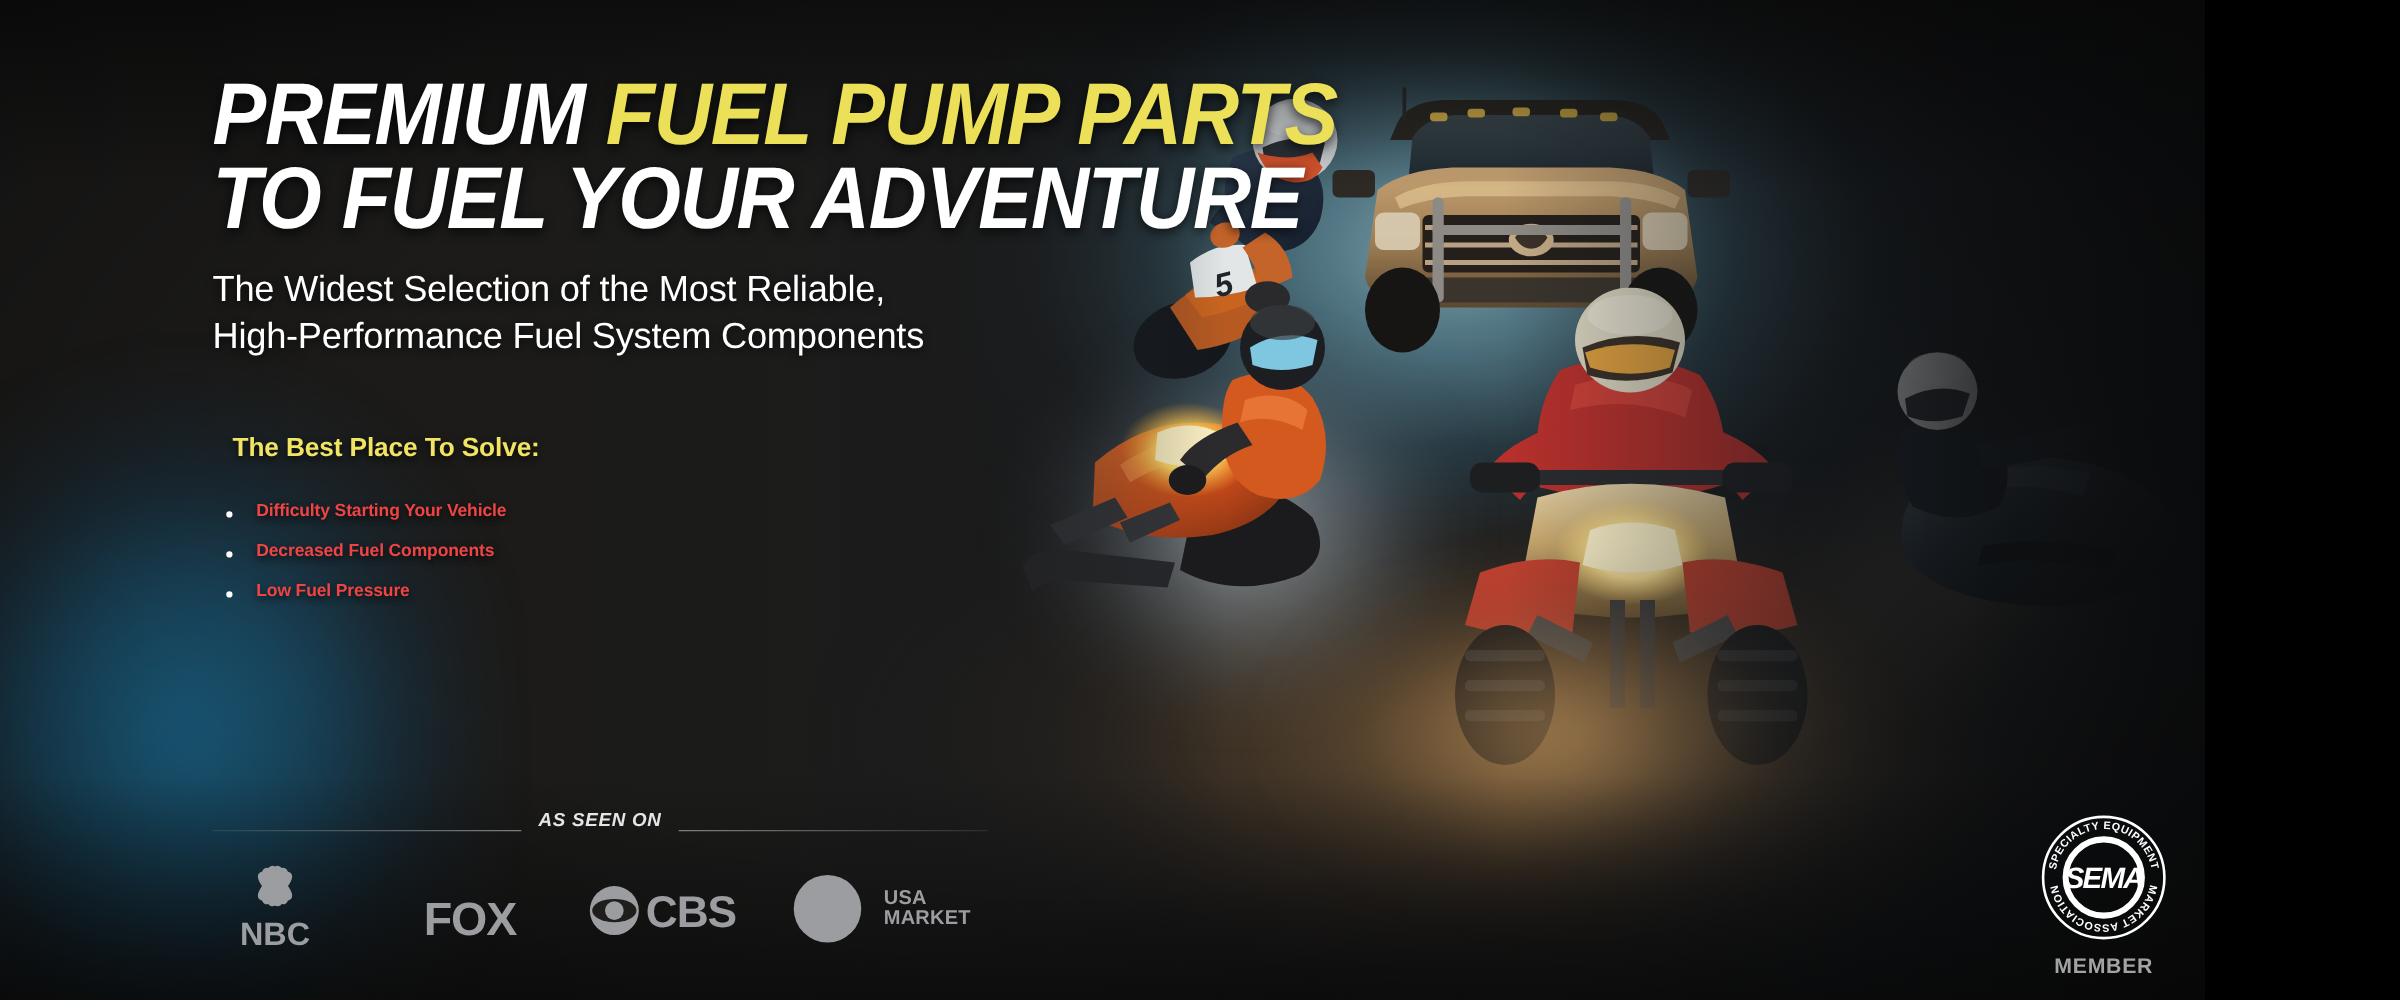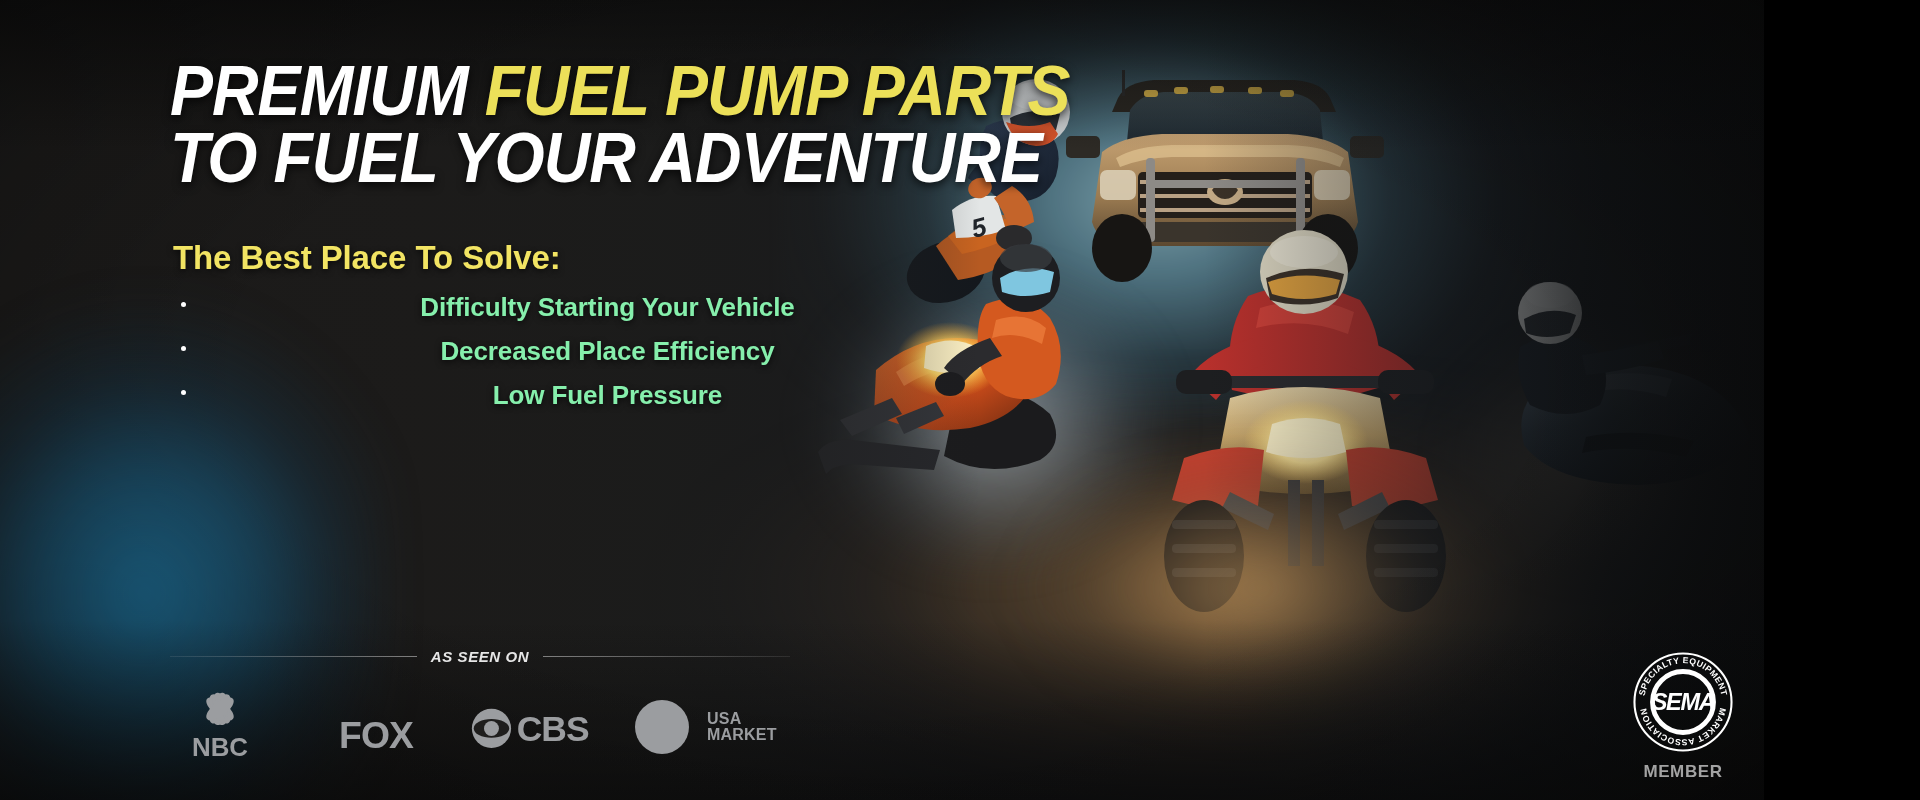--- a/index.html
+++ b/index.html
@@ -180,66 +180,65 @@
     font-size: 29px;
     line-height: 1.26;
     font-weight: normal;
     color: #ffffff;
     text-shadow: 0 2px 7px rgba(0,0,0,0.7);
     letter-spacing: -0.2px;
   }
   .subhead .line { display: block; }
 
   .solve-title {
-    margin: 3px;
+    margin: 16px;
     padding-top: 44px;
-    font-size: 33px;
+    font-size: 21px;
     font-weight: bold;
     color: #f2e463;
     text-shadow: 0 2px 6px rgba(0,0,0,0.7);
     letter-spacing: -0.1px;
   }
 
   .solve-list {
     list-style: none;
     margin: 0;
     padding: 14px 0 0 8px;
   }
   .solve-list li {
     position: relative;
     padding-left: 27px;
-    font-size: 26px;
+    font-size: 14px;
     font-weight: bold;
-    color: #86efac;
+    color: #ef4444;
     line-height: 1.0;
     margin-bottom: 18px;
     text-shadow: 0 2px 6px rgba(0,0,0,0.7);
     letter-spacing: -0.1px;
-    text-align: center;
   }
   .solve-list li .bullet-dot {
     position: absolute;
     left: 3px;
     top: 8px;
     width: 5px;
     height: 5px;
     border-radius: 50%;
     background: #ffffff;
   }
 
   
   .asseen {
     position: absolute;
     left: 170px;
     top: 648px;
     width: 640px;
   }
   .asseen-head {
     display: flex;
-    align-items: center;
+    align-items: flex-end;
     gap: 14px;
     width: 620px;
   }
   .asseen-rule {
     flex: 1 1 auto;
     height: 1px;
     background: linear-gradient(to right, rgba(190,190,190,0.12), rgba(190,190,190,0.62));
   }
   .asseen-rule.right {
     background: linear-gradient(to left, rgba(190,190,190,0.12), rgba(190,190,190,0.62));
@@ -537,31 +536,35 @@
   <div class="bg-bottom-dark"></div>
   <div class="bg-vignette"></div>
 
   <div class="content">
 
     <h1 class="headline">
       <span class="line"><span>PREMIUM </span><span class="accent">FUEL PUMP PARTS</span></span>
       <span class="line">TO FUEL YOUR ADVENTURE</span>
     </h1>
 
+    <p class="subhead">
+      <span class="line">The Widest Selection of the Most Reliable,</span>
+      <span class="line">High-Performance Fuel System Components</span>
+    </p>
 
     <p class="solve-title">The Best Place To Solve:</p>
 
     <ul class="solve-list">
       <li>
         <span class="bullet-dot"></span>
         <span>Difficulty Starting Your Vehicle</span>
       </li>
       <li>
         <span class="bullet-dot"></span>
-        <span>Decreased Place Efficiency</span>
+        <span>Decreased Fuel Components</span>
       </li>
       <li>
         <span class="bullet-dot"></span>
         <span>Low Fuel Pressure</span>
       </li>
     </ul>
   </div>
 
   <div class="asseen">
     <div class="asseen-head">

